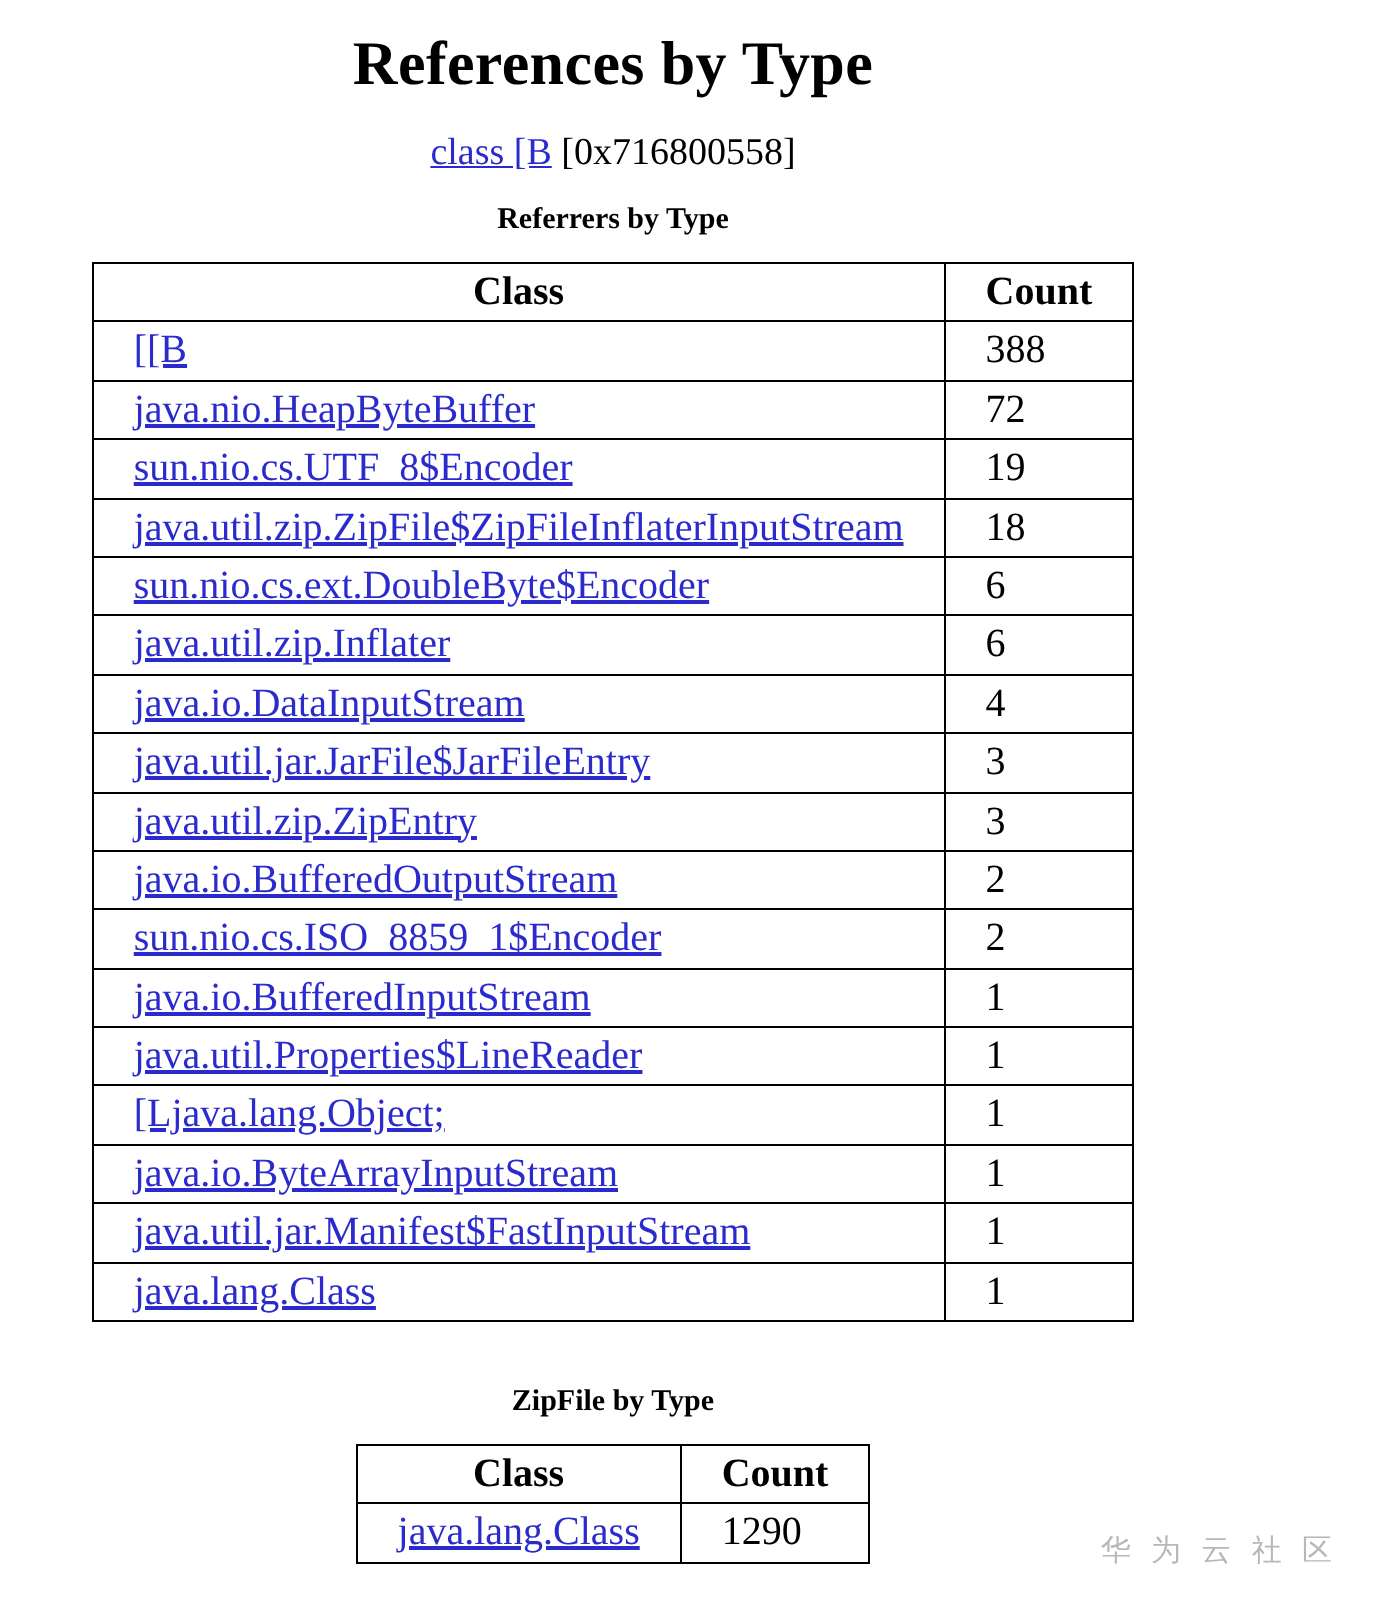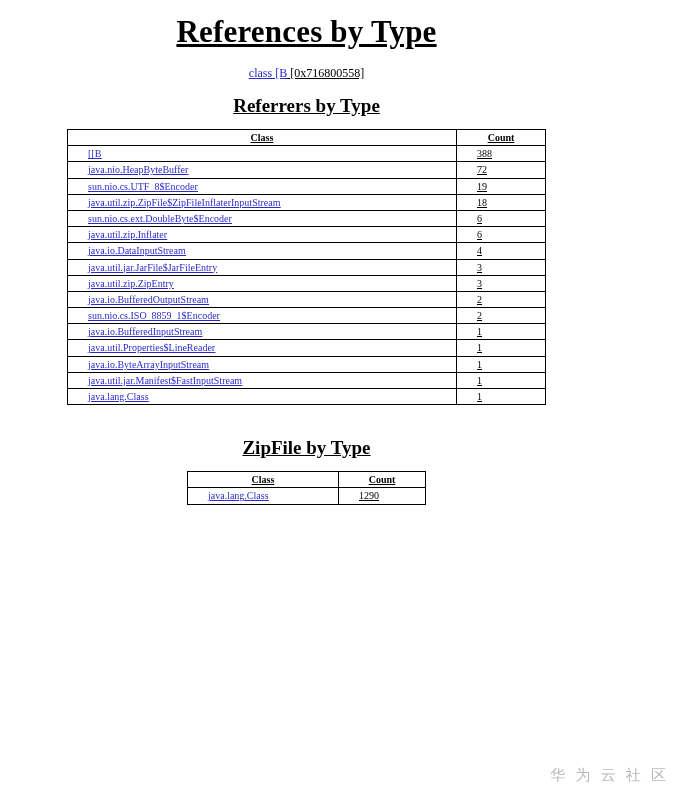--- a/index.html
+++ b/index.html
@@ -12,59 +12,58 @@
     height: 809px;
     font-family: "Liberation Serif", serif;
     color: #000000;
     position: relative;
     overflow: hidden;
   }
   .page {
     width: 613px;
     box-sizing: border-box;
     padding: 0 10px;
-    text-decoration: underline;
   }
   h1.page-title {
     font-family: "Liberation Serif", serif;
     font-size: 31px;
     font-weight: bold;
     text-align: center;
     margin: 14px 0 16px 0;
     letter-spacing: 0.2px;
   }
   .subject-line {
     text-align: center;
-    font-size: 12px;
+    font-size: 19px;
     margin: 0 0 14px 0;
   }
   a.link {
     color: #2b2bcd;
     text-decoration: underline;
     cursor: pointer;
   }
   h2.section-title {
     font-family: "Liberation Serif", serif;
-    font-size: 19px;
+    font-size: 15px;
     font-weight: bold;
     text-align: center;
     margin: 10px 0 12px 0;
   }
   .table-wrap {
     display: flex;
     justify-content: center;
   }
   table.ref-table {
     border-collapse: collapse;
     border: 1px solid #000000;
     background: #ffffff;
   }
   table.ref-table td, table.ref-table th {
     border: 1px solid #000000;
-    font-size: 10px;
+    font-size: 20px;
     font-family: "Liberation Serif", serif;
     padding: 1px 20px;
     vertical-align: middle;
     line-height: 1.32;
   }
   table.ref-table th {
     font-weight: bold;
     text-align: center;
   }
   table.ref-table td.cls {
@@ -158,20 +157,24 @@
           </tr>
           <tr>
             <td class="cls"><a class="link" href="#">java.io.BufferedInputStream</a></td>
             <td class="cnt">1</td>
           </tr>
           <tr>
             <td class="cls"><a class="link" href="#">java.util.Properties$LineReader</a></td>
             <td class="cnt">1</td>
           </tr>
           <tr>
+            <td class="cls"><a class="link" href="#">[Ljava.lang.Object;</a></td>
+            <td class="cnt">1</td>
+          </tr>
+          <tr>
             <td class="cls"><a class="link" href="#">java.io.ByteArrayInputStream</a></td>
             <td class="cnt">1</td>
           </tr>
           <tr>
             <td class="cls"><a class="link" href="#">java.util.jar.Manifest$FastInputStream</a></td>
             <td class="cnt">1</td>
           </tr>
           <tr>
             <td class="cls"><a class="link" href="#">java.lang.Class</a></td>
             <td class="cnt">1</td>

